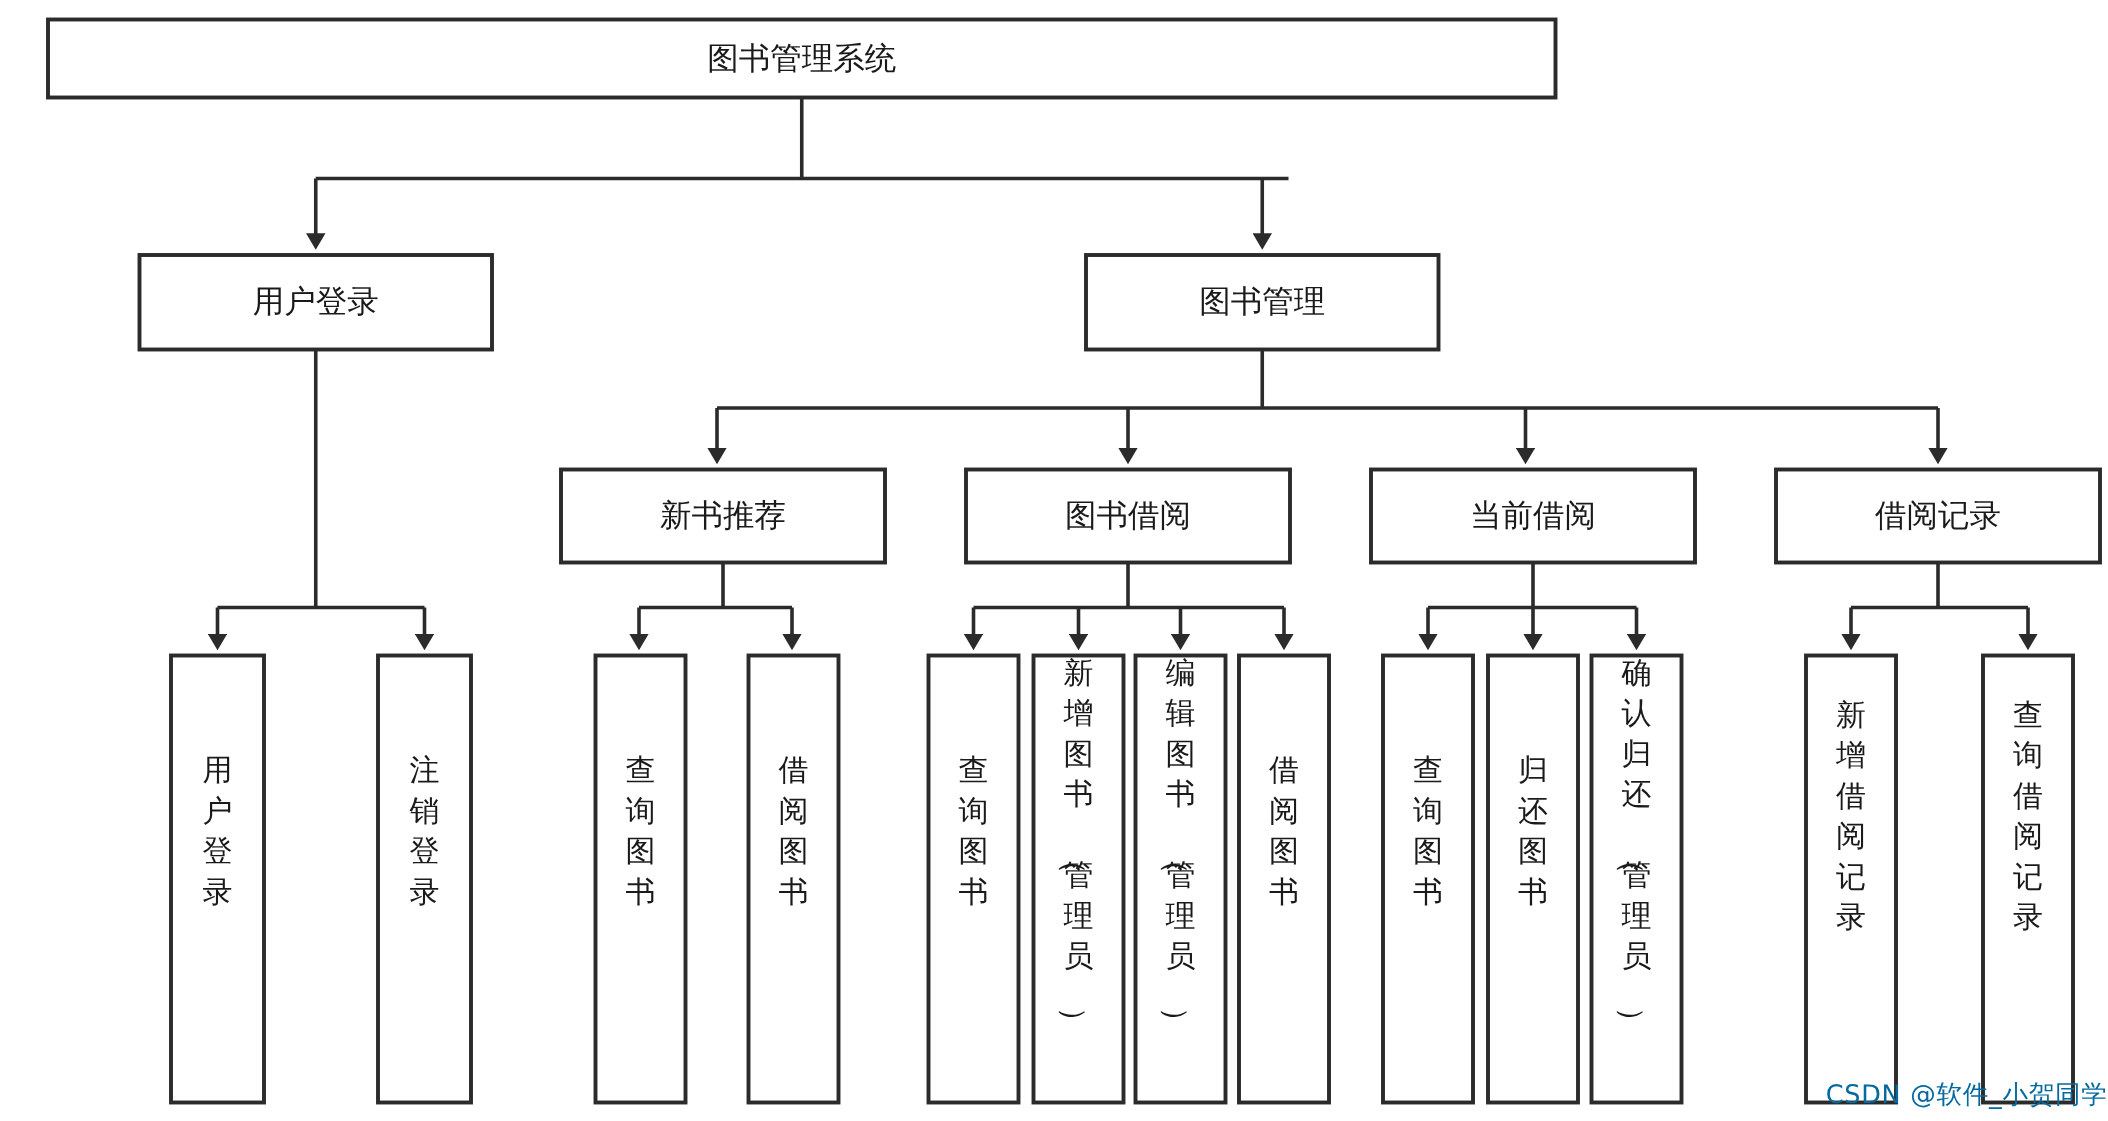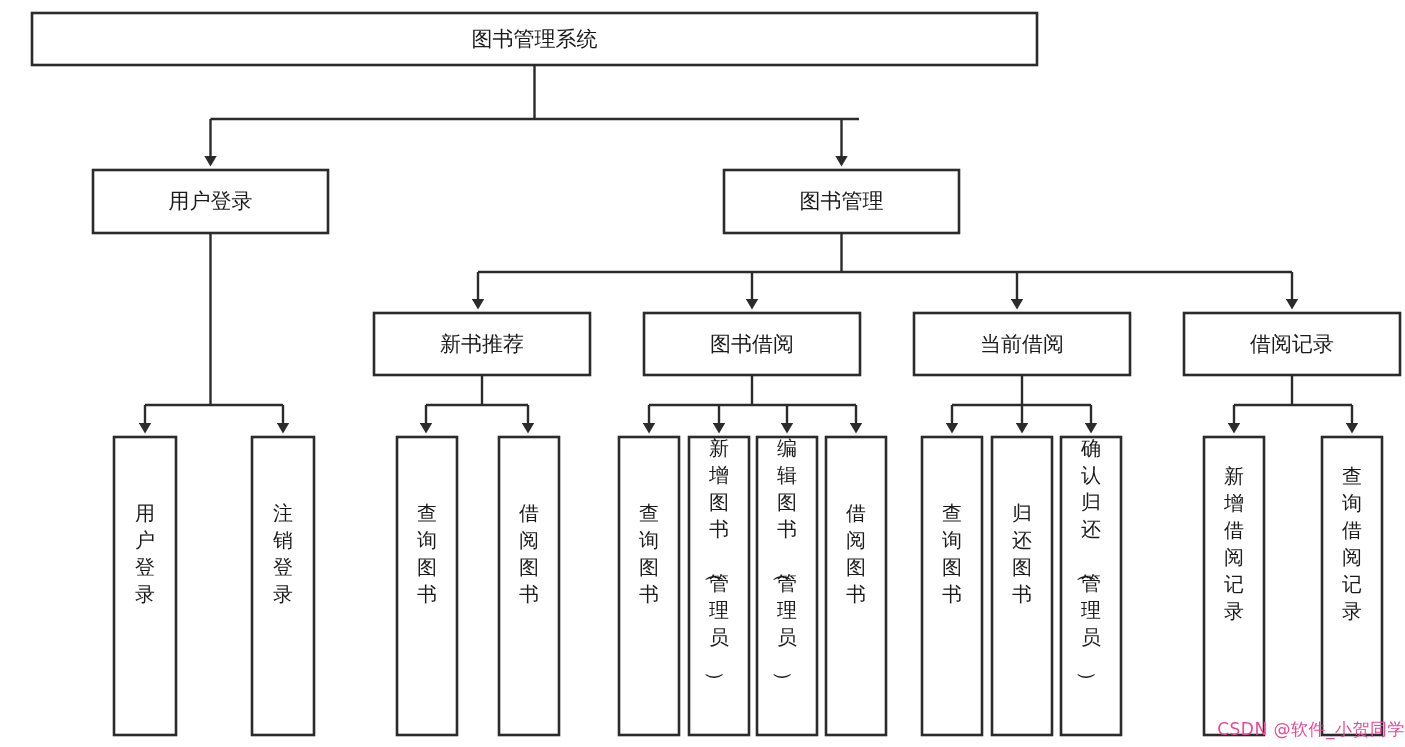--- a/index.html
+++ b/index.html
@@ -58,21 +58,21 @@
     font-size: 20px;
     fill: #1a1a1a;
     text-anchor: middle;
   }
   .watermark {
     position: absolute;
     right: 12px;
     bottom: 6px;
     font-family: "DejaVu Sans", "Liberation Sans", sans-serif;
     font-size: 17px;
-    color: #ec4899;
+    color: #0369a1;
     white-space: nowrap;
     user-select: none;
     letter-spacing: 0.5px;
   }
 </style>
 </head>
 <body>
 
 <div id="diagram-root">
 

